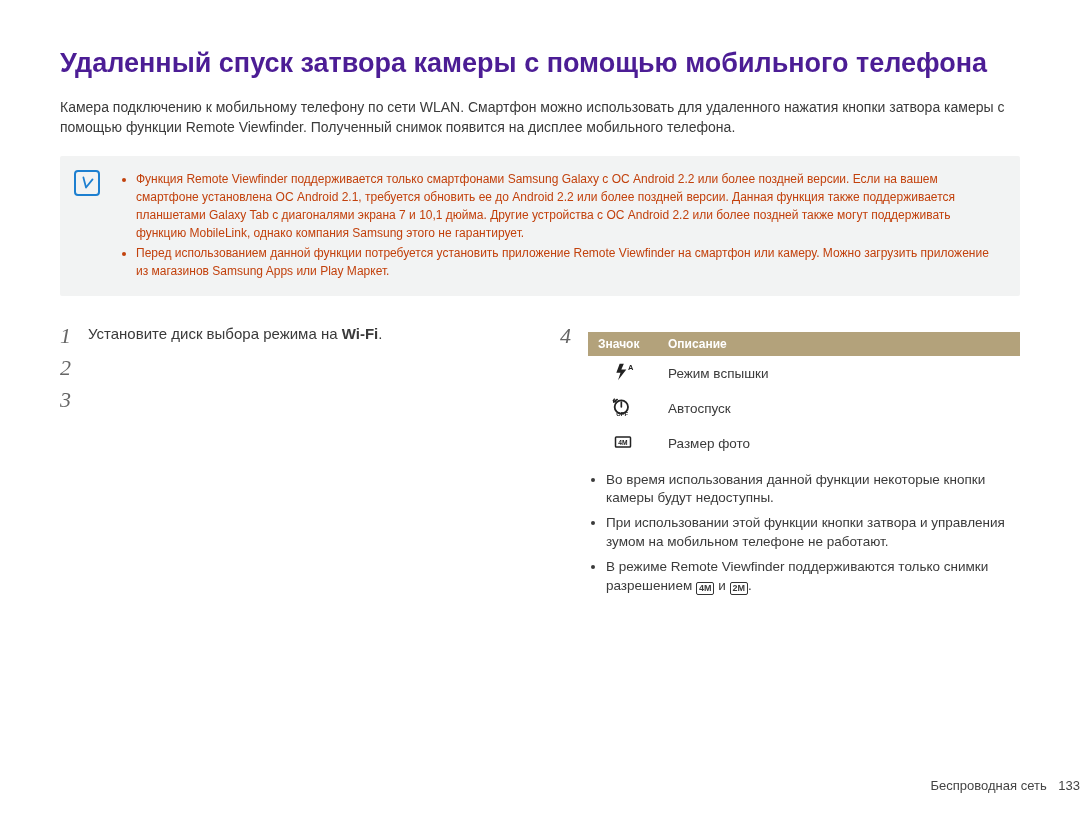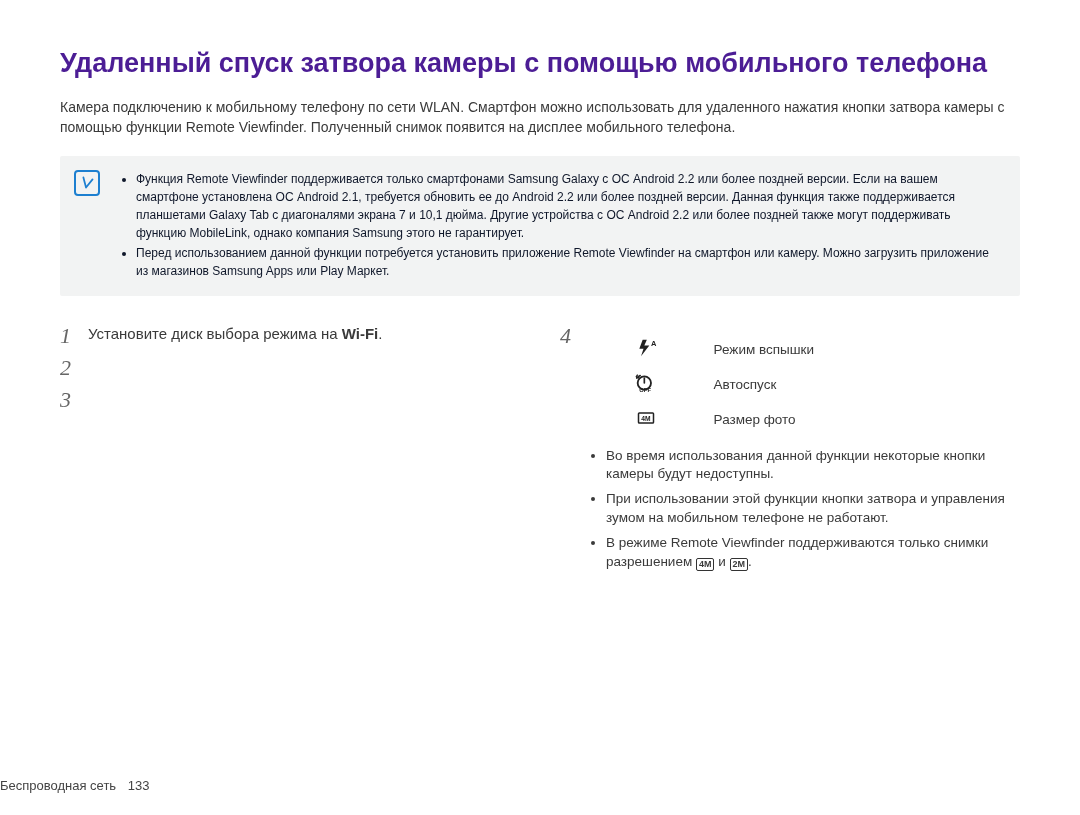--- a/index.html
+++ b/index.html
@@ -4,41 +4,41 @@
 <style>
   * { margin: 0; padding: 0; box-sizing: border-box; }
   html, body { width: 1080px; height: 815px; background: #fff; font-family: Arial, Helvetica, sans-serif; color: #3a3a3a; }
   .page { padding: 48px 60px 0 60px; }
   .title { color: #4c1d95; font-size: 27px; font-weight: bold; letter-spacing: 0; margin-bottom: 18px; }
   .intro { font-size: 14px; line-height: 1.45; margin-bottom: 18px; }
   .notebox { background: #f2f3f3; border-radius: 2px; padding: 14px 18px 14px 58px; position: relative; margin-bottom: 28px; }
   .notebox .noteicon { position: absolute; left: 14px; top: 14px; width: 26px; height: 26px; border: 2px solid #1d7fd0; border-radius: 4px; display: flex; align-items: center; justify-content: center; }
   .notebox .noteicon svg { width: 14px; height: 14px; }
   .notebox ul { list-style: disc; padding-left: 18px; }
-  .notebox ul li { font-size: 12px; line-height: 1.5; margin-bottom: 2px; color: #0f172a; }
+  .notebox ul li { font-size: 12px; line-height: 1.5; margin-bottom: 2px; color: #c2410c; }
   .columns { display: flex; gap: 40px; }
   .col { flex: 1 1 0; min-width: 0; }
   .step { display: flex; margin-bottom: 8px; }
   .stepnum { width: 28px; flex-shrink: 0; font-size: 22px; font-style: italic; font-family: "Times New Roman", serif; color: #666; line-height: 1.1; }
   .stepbody { flex: 1; }
   .steptext { font-size: 15px; line-height: 1.35; }
   .steptext .inline-icon { display: inline-block; vertical-align: -4px; }
   ul.sub { list-style: disc; padding-left: 18px; margin-top: 6px; }
   ul.sub li { font-size: 13.5px; line-height: 1.4; margin-bottom: 6px; }
   .bold { font-weight: bold; }
 
   table.icontable { border-collapse: collapse; width: 100%; margin: 8px 0 10px 0; }
   table.icontable th { background: #b3a27b; color: #fff; font-size: 12px; font-weight: bold; text-align: left; padding: 5px 10px; }
   table.icontable th:first-child { width: 70px; }
   table.icontable td { padding: 6px 10px; font-size: 13.5px; }
   table.icontable td.ic { text-align: center; }
 
   .wifi-label { font-weight: bold; font-family: Arial, sans-serif; }
 
-  .footer { position: absolute; left: 0; right: 0; bottom: 22px; text-align: left; font-size: 13px; color: #444; }
+  .footer { position: absolute; left: 0; right: 0; bottom: 22px; text-align: right; font-size: 13px; color: #444; }
   .footer .pg { margin-left: 8px; }
 
   
   .ic svg { width: 24px; height: 20px; }
 
   .smallbox { display:inline-block; border:1.5px solid #333; border-radius:2px; font-size:9px; font-weight:bold; padding:0 2px; line-height:11px; vertical-align:-1px; font-family:Arial,sans-serif; }
 </style>
 </head>
 <body>
 
@@ -87,20 +87,24 @@
     </div>
 
     <div class="col">
 
       <div class="step">
         <div class="stepnum">4</div>
         <div class="stepbody">
 
           <table class="icontable">
             <tbody>
+                <tr>
+              <th>Значок</th>
+              <th>Описание</th>
+            </tr>
             <tr>
               <td class="ic">
                 <svg viewBox="0 0 28 24">
                   <path d="M10 2 L6 13 L11 13 L8 22 L18 9 L12 9 L15 2 Z" fill="#222"></path>
                   <text x="20" y="10" font-size="9" font-weight="bold" fill="#222" font-family="Arial">A</text>
                 </svg>
               </td>
               <td>Режим вспышки</td>
             </tr>
             <tr>

